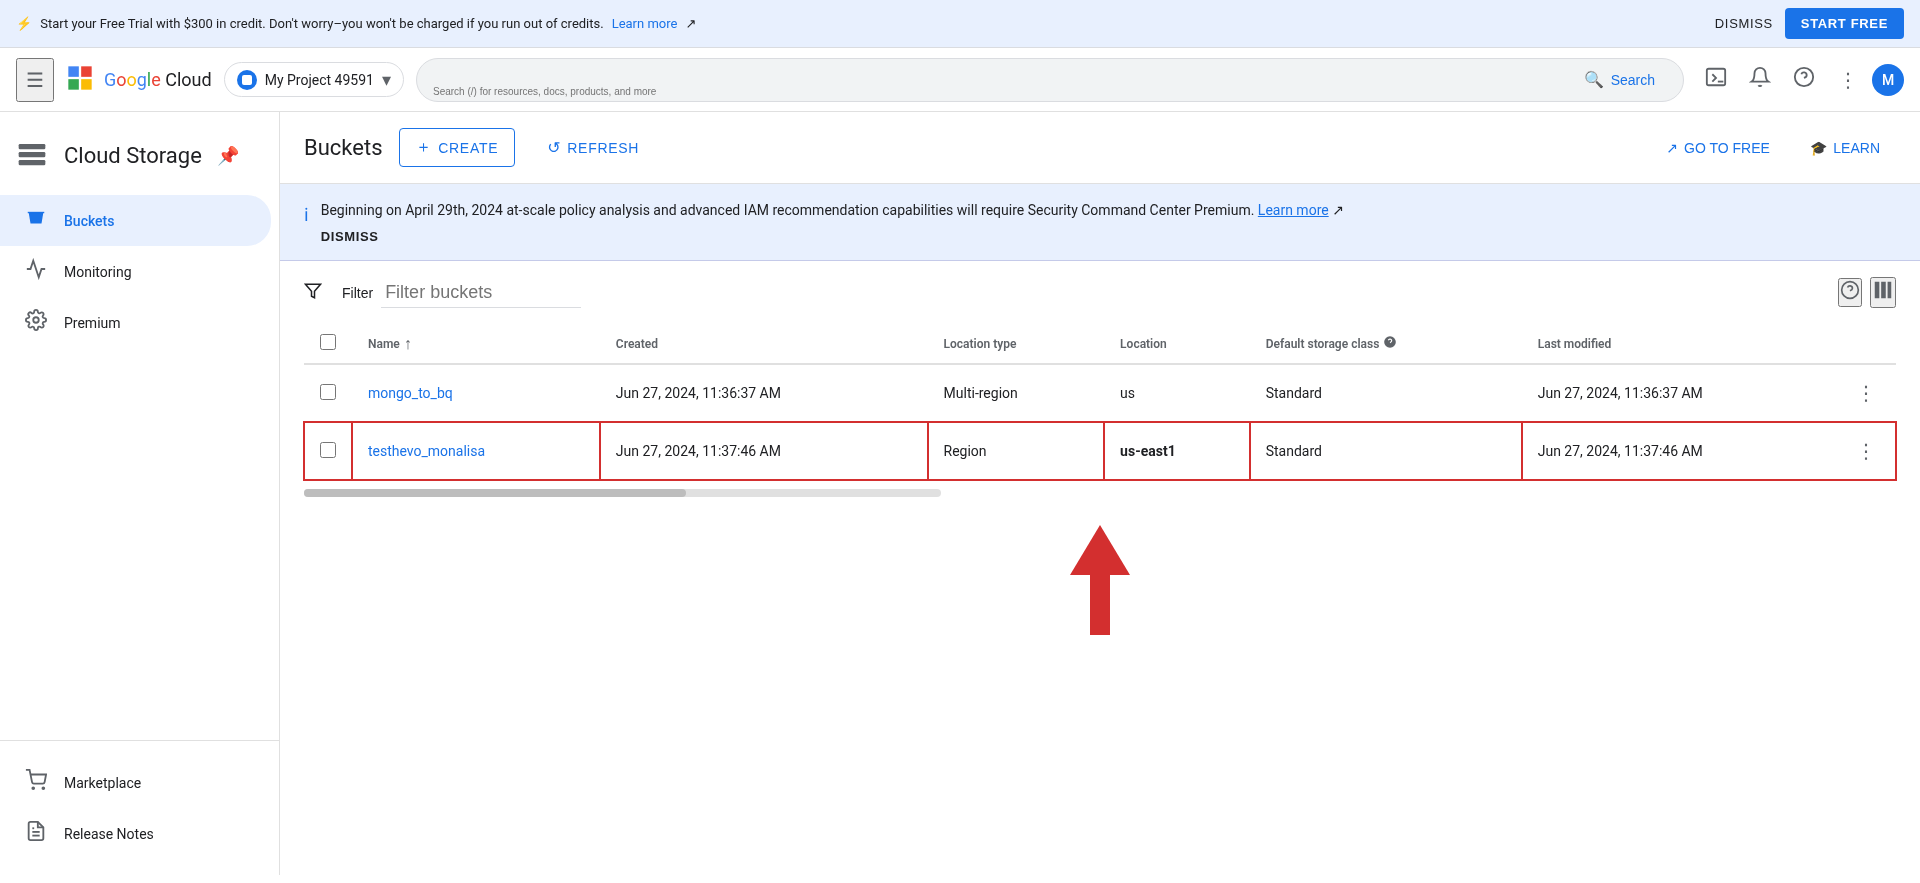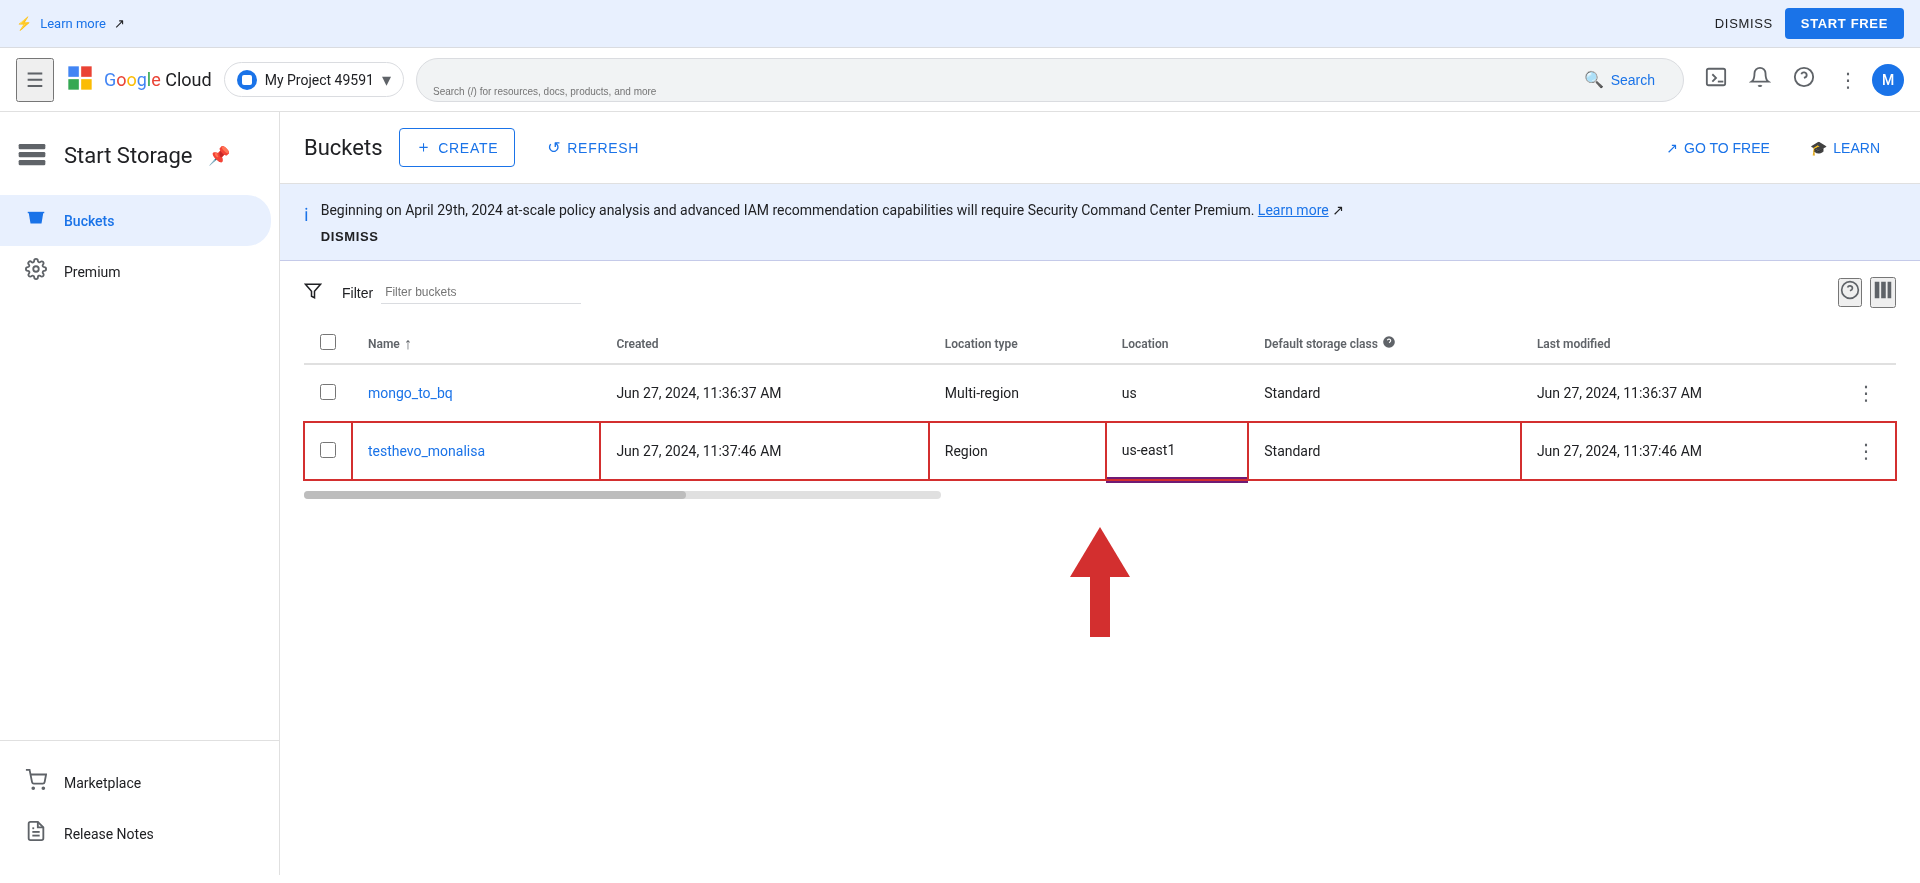--- a/index.html
+++ b/index.html
@@ -249,21 +249,21 @@
       background: none;
       border: none;
       cursor: pointer;
       font-size: 14px;
       color: #202124;
       font-weight: 500;
     }
     .filter-input {
       border: none;
       border-bottom: 1px solid #dadce0;
-      font-size: 12px;
+      font-size: 18px;
       color: #5f6368;
       padding: 4px;
       outline: none;
       width: 200px;
       background: transparent;
     }
     .filter-right { display: flex; align-items: center; gap: 8px; }
     .help-circle { color: #5f6368; cursor: pointer; font-size: 18px; }
     .columns-icon { color: #5f6368; cursor: pointer; font-size: 20px; }
 
@@ -339,20 +339,21 @@
       border-radius: 4px;
       width: 60%;
     }
   </style>
 </head>
 <body>
 
 <div class="top-banner">
   <div class="top-banner-left">
     <span>⚡</span>
+    <span>Start your Free Trial with $300 in credit. Don't worry–you won't be charged if you run out of credits.</span>
     <a href="#" class="learn-more">Learn more</a>
     <span>↗</span>
   </div>
   <div class="top-banner-right">
     <button class="btn-dismiss">DISMISS</button>
     <button class="btn-start-free">START FREE</button>
   </div>
 </div>
 
 <div class="header">
@@ -428,33 +429,41 @@
 
   <div class="sidebar">
     <div class="sidebar-header">
       <span class="sidebar-service-icon">
         <svg width="32" height="32" viewBox="0 0 24 24" fill="#5f6368">
             <rect x="2" y="6" width="20" height="4" rx="1"></rect>
             <rect x="2" y="12" width="20" height="4" rx="1"></rect>
             <rect x="2" y="18" width="20" height="4" rx="1"></rect>
           </svg>
       </span>
-      <span class="sidebar-title">Start Storage</span>
+      <span class="sidebar-title">Cloud Storage</span>
       <span class="sidebar-pin">📌</span>
     </div>
 
     <nav class="sidebar-nav">
       <a class="sidebar-item active" href="#">
         <span class="item-icon">
           <svg width="22" height="22" viewBox="0 0 24 24" fill="#1a73e8">
               <path d="M20 6H4l2 12h12l2-12z"></path>
               <path d="M3 6h18" stroke="#1a73e8" stroke-width="1.5"></path>
             </svg>
         </span>
         <span>Buckets</span>
+      </a>
+      <a class="sidebar-item" href="#">
+        <span class="item-icon">
+          <svg width="22" height="22" viewBox="0 0 24 24" fill="none" stroke="#5f6368" stroke-width="2">
+              <polyline points="22,12 18,12 15,21 9,3 6,12 2,12"></polyline>
+            </svg>
+        </span>
+        <span>Monitoring</span>
       </a>
       <a class="sidebar-item" href="#">
         <span class="item-icon">
           <svg width="22" height="22" viewBox="0 0 24 24" fill="none" stroke="#5f6368" stroke-width="2">
               <circle cx="12" cy="12" r="3"></circle>
               <path d="M19.4 15a1.65 1.65 0 0 0 .33 1.82l.06.06a2 2 0 1 1-2.83 2.83l-.06-.06a1.65 1.65 0 0 0-1.82-.33 1.65 1.65 0 0 0-1 1.51V21a2 2 0 1 1-4 0v-.09A1.65 1.65 0 0 0 9 19.4a1.65 1.65 0 0 0-1.82.33l-.06.06a2 2 0 1 1-2.83-2.83l.06-.06A1.65 1.65 0 0 0 4.68 15a1.65 1.65 0 0 0-1.51-1H3a2 2 0 1 1 0-4h.09A1.65 1.65 0 0 0 4.6 9a1.65 1.65 0 0 0-.33-1.82l-.06-.06a2 2 0 1 1 2.83-2.83l.06.06A1.65 1.65 0 0 0 9 4.68a1.65 1.65 0 0 0 1-1.51V3a2 2 0 1 1 4 0v.09a1.65 1.65 0 0 0 1 1.51 1.65 1.65 0 0 0 1.82-.33l.06-.06a2 2 0 1 1 2.83 2.83l-.06.06A1.65 1.65 0 0 0 19.4 9a1.65 1.65 0 0 0 1.51 1H21a2 2 0 1 1 0 4h-.09a1.65 1.65 0 0 0-1.51 1z"></path>
             </svg>
         </span>
         <span>Premium</span>
       </a>
@@ -608,21 +617,21 @@
 
             <tr class="table-row row-highlighted">
               <td class="checkbox-cell" style="outline: 2px solid #d32f2f; outline-offset: -1px;">
                 <input type="checkbox" style="">
               </td>
               <td style="outline: 2px solid #d32f2f; outline-offset: -1px; border-top: 2px solid #d32f2f; border-bottom: 2px solid #d32f2f;">
                 <a class="bucket-link" href="#">testhevo_monalisa</a>
               </td>
               <td style="border-top: 2px solid #d32f2f; border-bottom: 2px solid #d32f2f;">Jun 27, 2024, 11:37:46 AM</td>
               <td style="border-top: 2px solid #d32f2f; border-bottom: 2px solid #d32f2f;">Region</td>
-              <td style="border-top: 2px solid #d32f2f; border-bottom: 6px solid #701a75;">us-east1</td>
+              <td style="border-top: 2px solid #d32f2f; border-bottom: 2px solid #701a75; font-weight: bold;">us-east1</td>
               <td style="border-top: 2px solid #d32f2f; border-bottom: 2px solid #d32f2f;">Standard</td>
               <td style="outline: 2px solid #d32f2f; outline-offset: -1px; border-top: 2px solid #d32f2f; border-bottom: 2px solid #d32f2f;">
                 <div style="display:flex;align-items:center;justify-content:space-between;">
                   <span>Jun 27, 2024, 11:37:46 AM</span>
                   <button class="row-menu-btn">⋮</button>
                 </div>
               </td>
             </tr>
           </tbody>
         </table>

